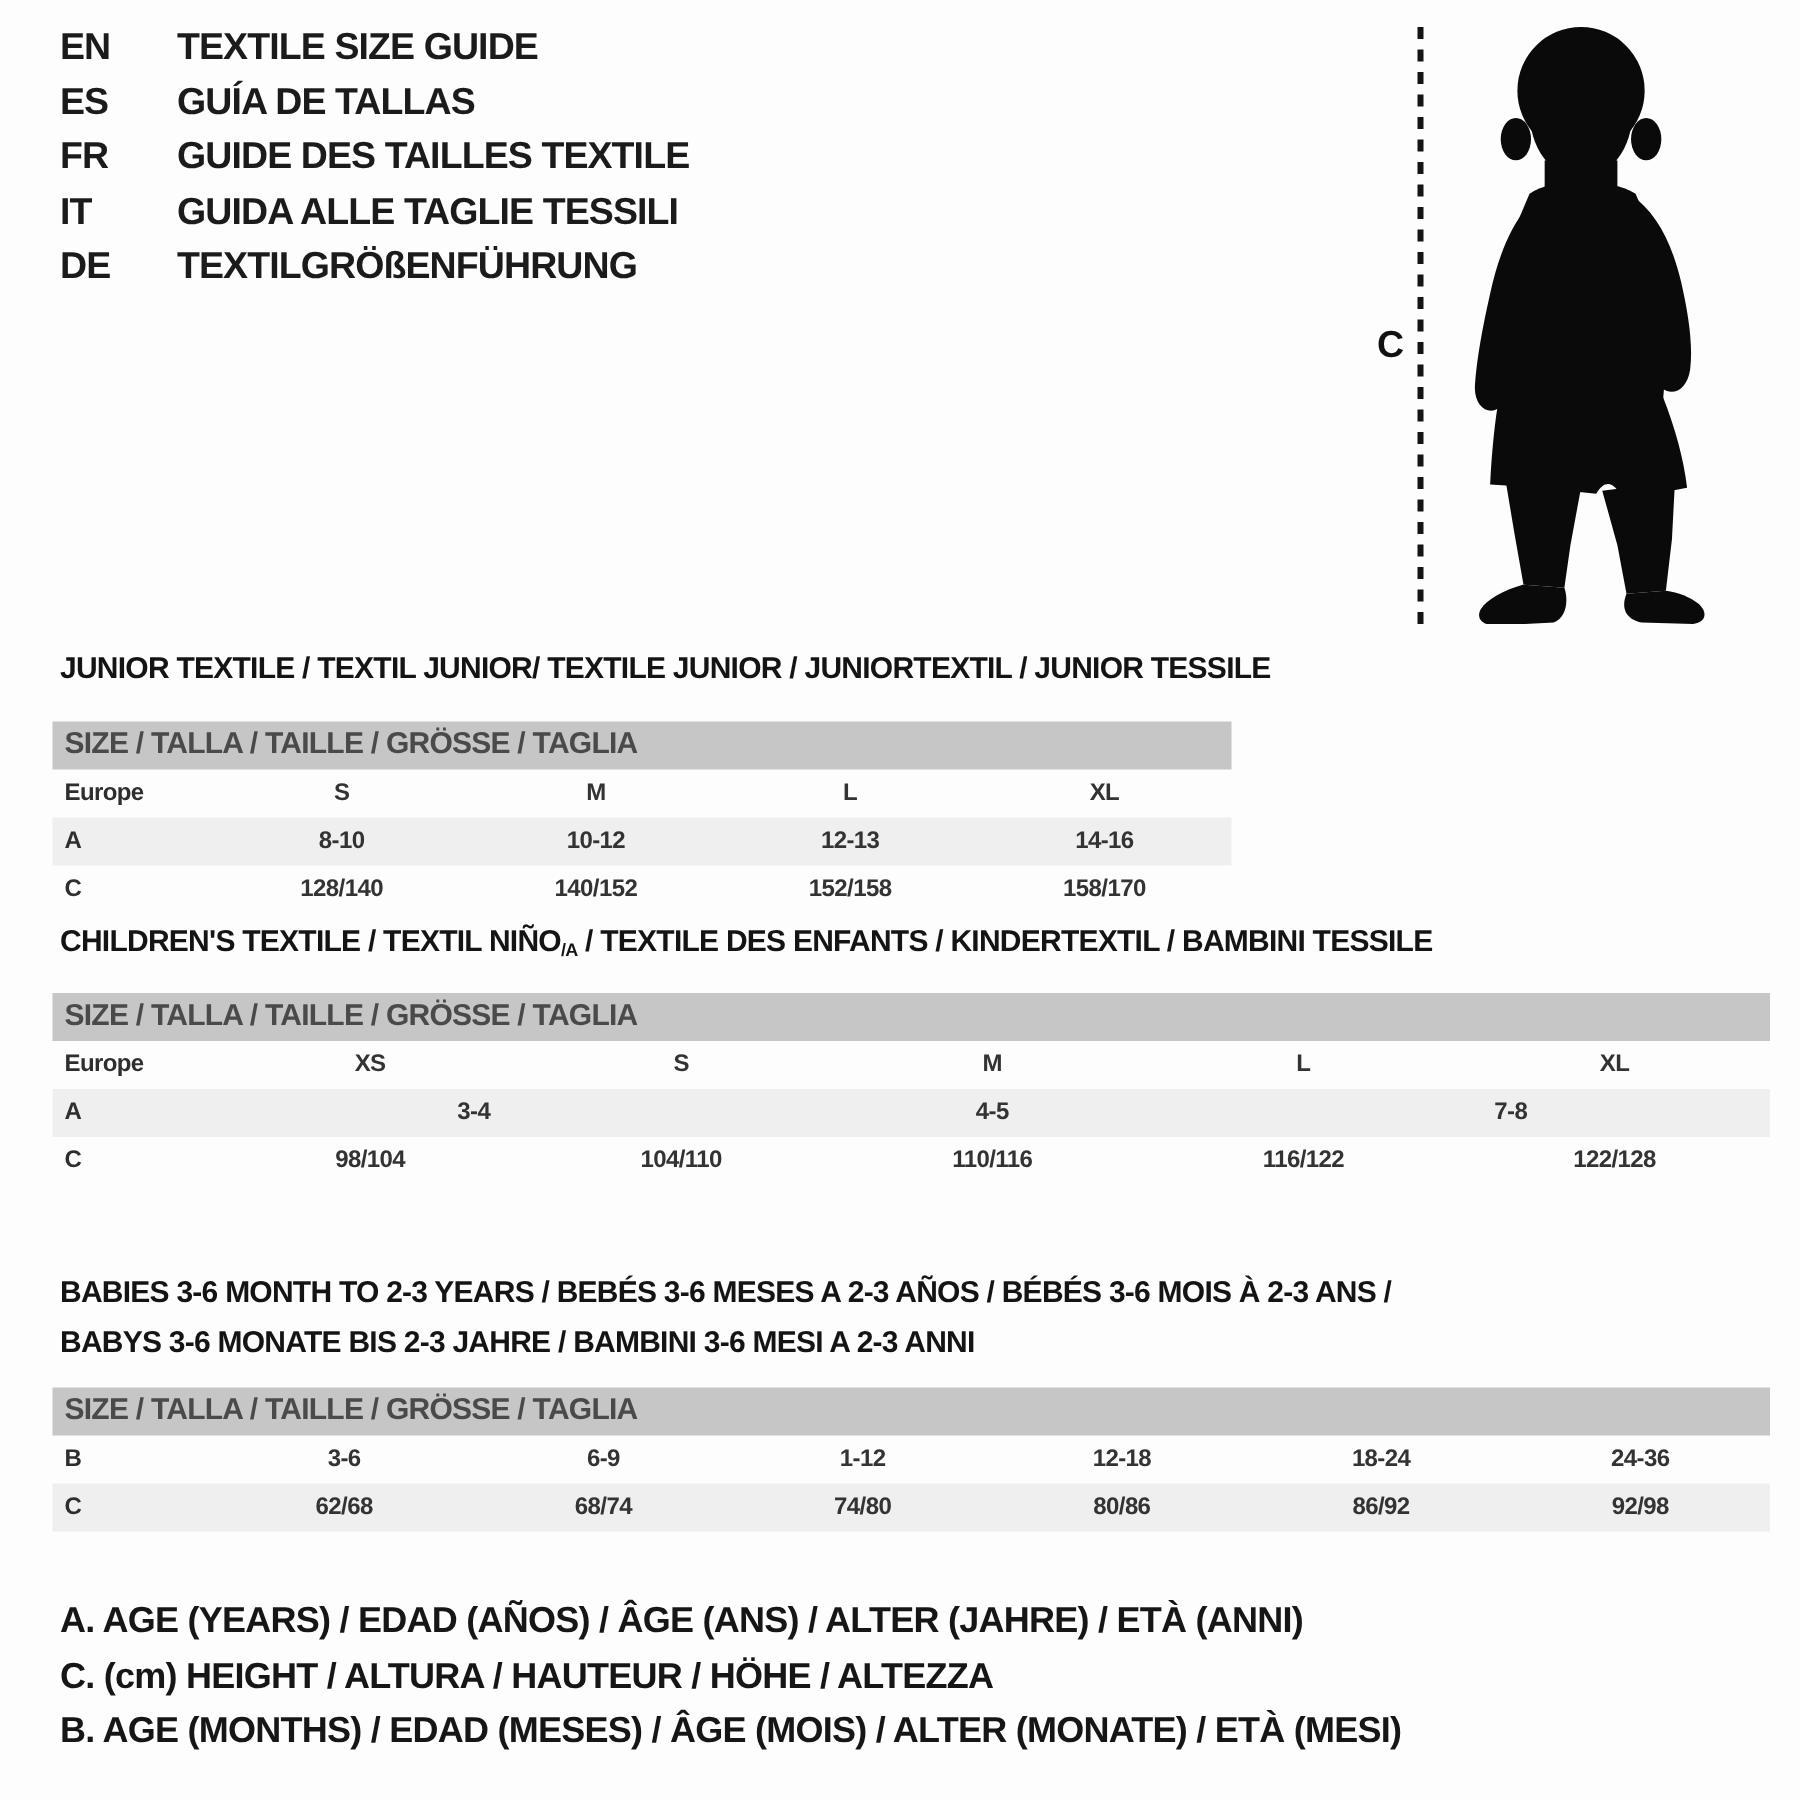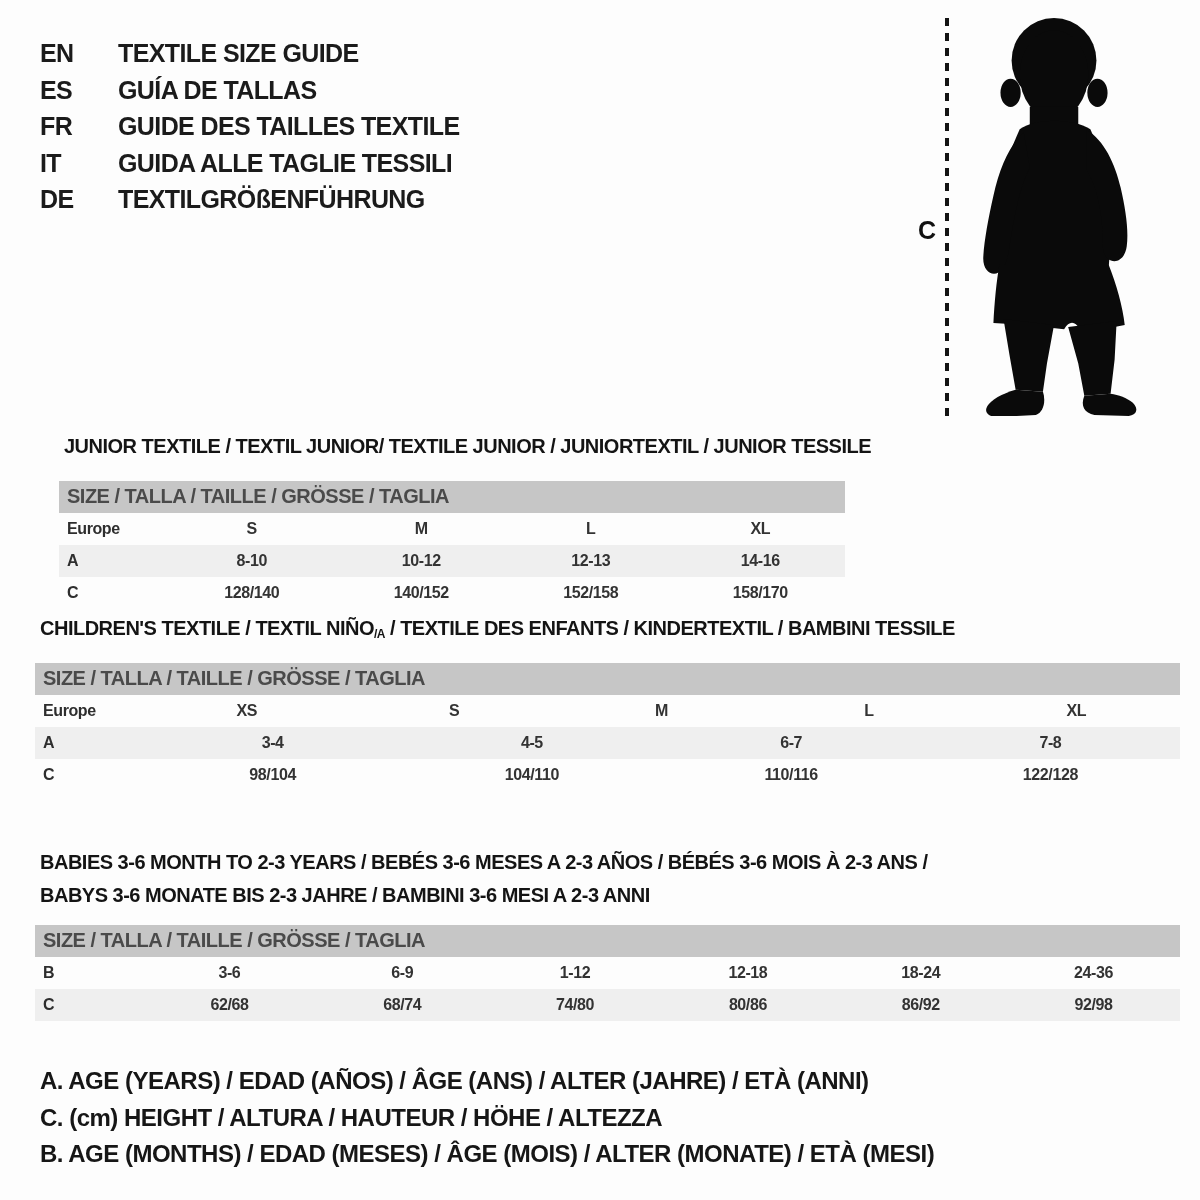--- a/index.html
+++ b/index.html
@@ -3,33 +3,33 @@
 <meta charset="utf-8">
 <style>
   html,body{margin:0;padding:0;background:#ffffff;}
   .canvas{
     position:relative;width:1200px;height:1200px;overflow:hidden;
     background:#fdfdfd;color:#222;
     font-family:"Liberation Sans",sans-serif;font-weight:bold;
   }
 
   
-  .lang-block{position:absolute;left:40px;top:35px;}
+  .lang-block{position:absolute;left:40px;top:13px;}
   .lang-row{display:flex;line-height:36.5px;font-size:25px;letter-spacing:-0.6px;color:#1b1b1b;}
   .lang-code{width:78px;}
 
   
   .figure{position:absolute;left:900px;top:10px;width:270px;height:412px;}
   .figure-c{position:absolute;left:18px;top:206px;font-size:25px;color:#111;}
   .dash-line{position:absolute;left:44px;top:8px;}
   .baby-svg{position:absolute;left:64px;top:6px;}
 
   
   .tbl{position:absolute;left:35px;}
-  .sec1{top:430px;width:786px;margin-left:24px;}
+  .sec1{top:430px;width:786px;}
   .sec2{top:612px;width:1145px;}
   .sec3{top:846px;width:1145px;}
   .tbl-title{font-size:20px;line-height:33px;letter-spacing:-0.5px;color:#141414;padding-left:5px;white-space:nowrap;}
   .sub{font-size:12px;position:relative;top:3px;}
   .sec1 .size-bar{margin-top:18px;}
   .sec2 .size-bar{margin-top:15px;}
   .sec3 .size-bar{margin-top:13px;}
   .size-bar{height:32px;background:#c6c6c6;color:#4a4a4a;font-size:20px;line-height:31px;padding-left:8px;letter-spacing:-0.5px;}
   .row{display:flex;height:32px;line-height:32px;font-size:16px;color:#333;letter-spacing:-0.4px;}
   .row.shaded{background:#efefef;}
@@ -125,28 +125,28 @@
         <div class="cell">XS</div>
         <div class="cell">S</div>
         <div class="cell">M</div>
         <div class="cell">L</div>
         <div class="cell">XL</div>
       </div>
       <div class="row shaded">
         <div class="row-label">A</div>
         <div class="cell">3-4</div>
         <div class="cell">4-5</div>
-        <div class="cell">6-7</div>
         <div class="cell">7-8</div>
       </div>
       <div class="row">
         <div class="row-label">C</div>
         <div class="cell">98/104</div>
         <div class="cell">104/110</div>
         <div class="cell">110/116</div>
+        <div class="cell">116/122</div>
         <div class="cell">122/128</div>
       </div>
     </section>
   <section class="tbl sec3">
       <div class="tbl-title"><span>BABIES 3-6 MONTH TO 2-3 YEARS / BEBÉS 3-6 MESES A 2-3 AÑOS / BÉBÉS 3-6 MOIS À 2-3 ANS /</span></div>
       <div class="tbl-title"><span>BABYS 3-6 MONATE BIS 2-3 JAHRE / BAMBINI 3-6 MESI A 2-3 ANNI</span></div>
       <div class="size-bar">SIZE / TALLA / TAILLE / GRÖSSE / TAGLIA</div>
       <div class="row">
         <div class="row-label">B</div>
         <div class="cell">3-6</div>

